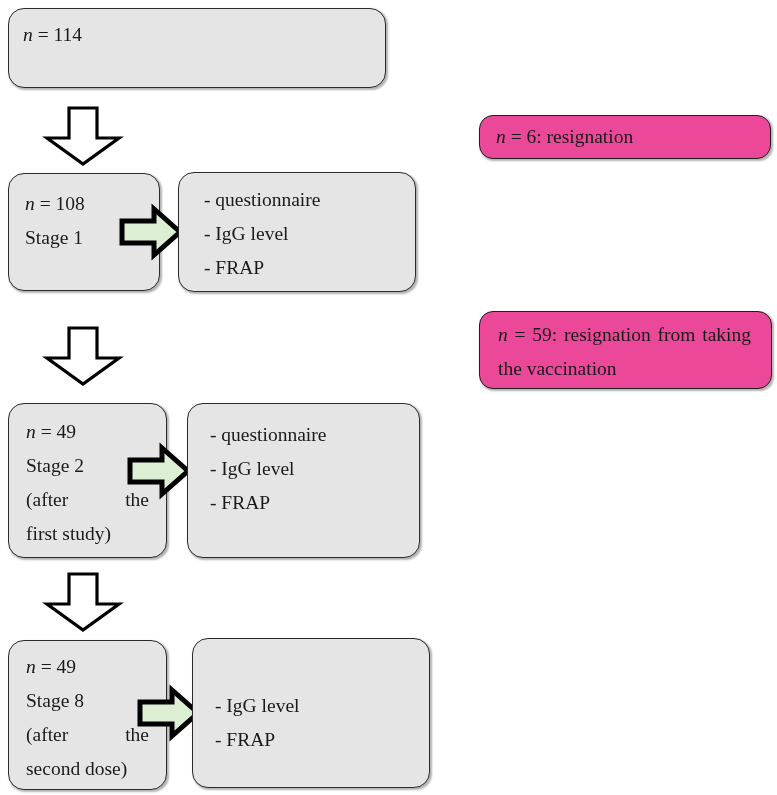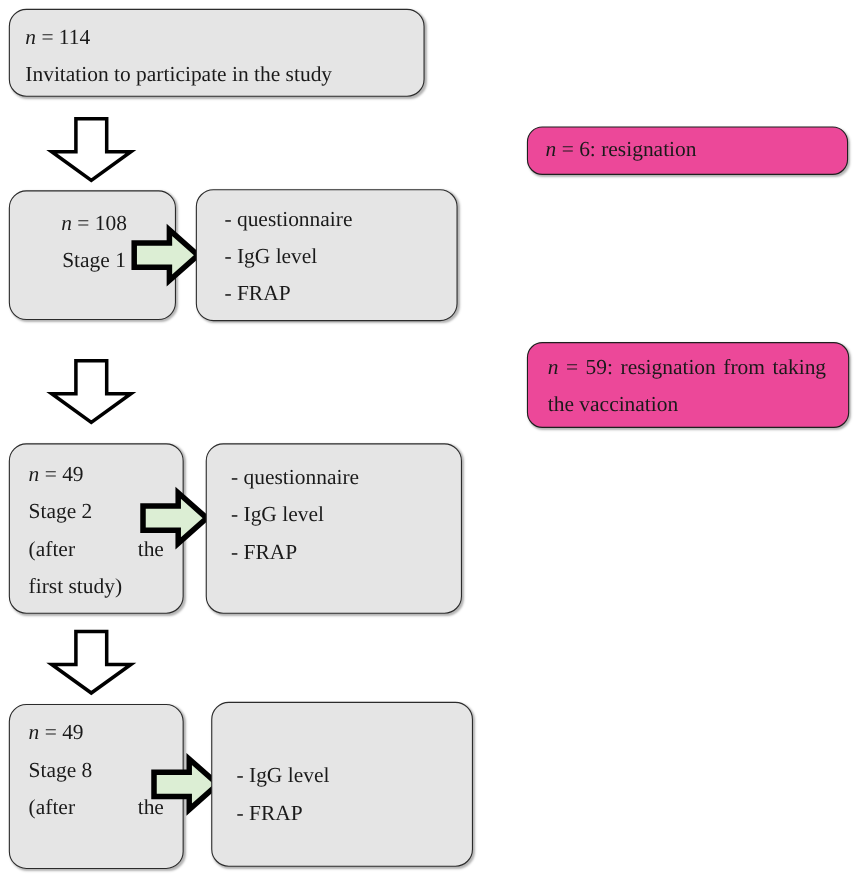--- a/index.html
+++ b/index.html
@@ -78,38 +78,37 @@
   .arrow svg { display: block; overflow: visible; }
 </style>
 </head>
 <body>
 
 <div class="canvas">
 
   <div class="box grey" style="left:8px; top:8px; width:378px; height:80px;">
     <div class="box-inner" style="top:9px;">
       <div class="line"><span class="ital">n</span><span> = 114</span></div>
-      <div class="line">Invitation to participate in the study</div>
     </div>
   </div>
 
   <div class="arrow" style="left:44px; top:106px;">
     <svg width="78" height="60" viewBox="0 0 78 60">
       <polygon points="25,2 53,2 53,32 75,32 39,58 3,32 25,32" fill="#ffffff" stroke="#000000" stroke-width="3.2" stroke-linejoin="miter"></polygon>
     </svg>
   </div>
 
   <div class="box orange" style="left:479px; top:115px; width:292px; height:44px;">
     <div class="box-inner" style="top:4px; left:16px;">
       <div class="line"><span class="ital">n</span><span> = 6: resignation</span></div>
     </div>
   </div>
 
   <div class="box grey" style="left:8px; top:173px; width:152px; height:118px;">
-    <div class="box-inner" style="top:13px; left:16px;text-align:center;">
+    <div class="box-inner" style="top:13px; left:16px;">
       <div class="line"><span class="ital">n</span><span> = 108</span></div>
       <div class="line">Stage 1</div>
     </div>
   </div>
 
   <div class="arrow" style="left:120px; top:206px;">
     <svg width="62" height="52" viewBox="0 0 62 52">
       <polygon points="2,15 34,15 34,3 60,26 34,49 34,37 2,37" fill="#dceed4" stroke="#000000" stroke-width="5" stroke-linejoin="miter"></polygon>
     </svg>
   </div>
@@ -161,20 +160,21 @@
     <svg width="78" height="60" viewBox="0 0 78 60">
       <polygon points="25,2 53,2 53,32 75,32 39,58 3,32 25,32" fill="#ffffff" stroke="#000000" stroke-width="3.2" stroke-linejoin="miter"></polygon>
     </svg>
   </div>
 
   <div class="box grey" style="left:8px; top:640px; width:159px; height:150px;">
     <div class="box-inner" style="top:9px; left:17px; right:17px;">
       <div class="line"><span class="ital">n</span><span> = 49</span></div>
       <div class="line">Stage 8</div>
       <div class="line justify">(after the</div>
+      <div class="line">second dose)</div>
     </div>
   </div>
 
   <div class="arrow" style="left:138px; top:687px;">
     <svg width="62" height="52" viewBox="0 0 62 52">
       <polygon points="2,15 34,15 34,3 60,26 34,49 34,37 2,37" fill="#dceed4" stroke="#000000" stroke-width="5" stroke-linejoin="miter"></polygon>
     </svg>
   </div>
 
   <div class="box grey" style="left:192px; top:638px; width:238px; height:150px;">

